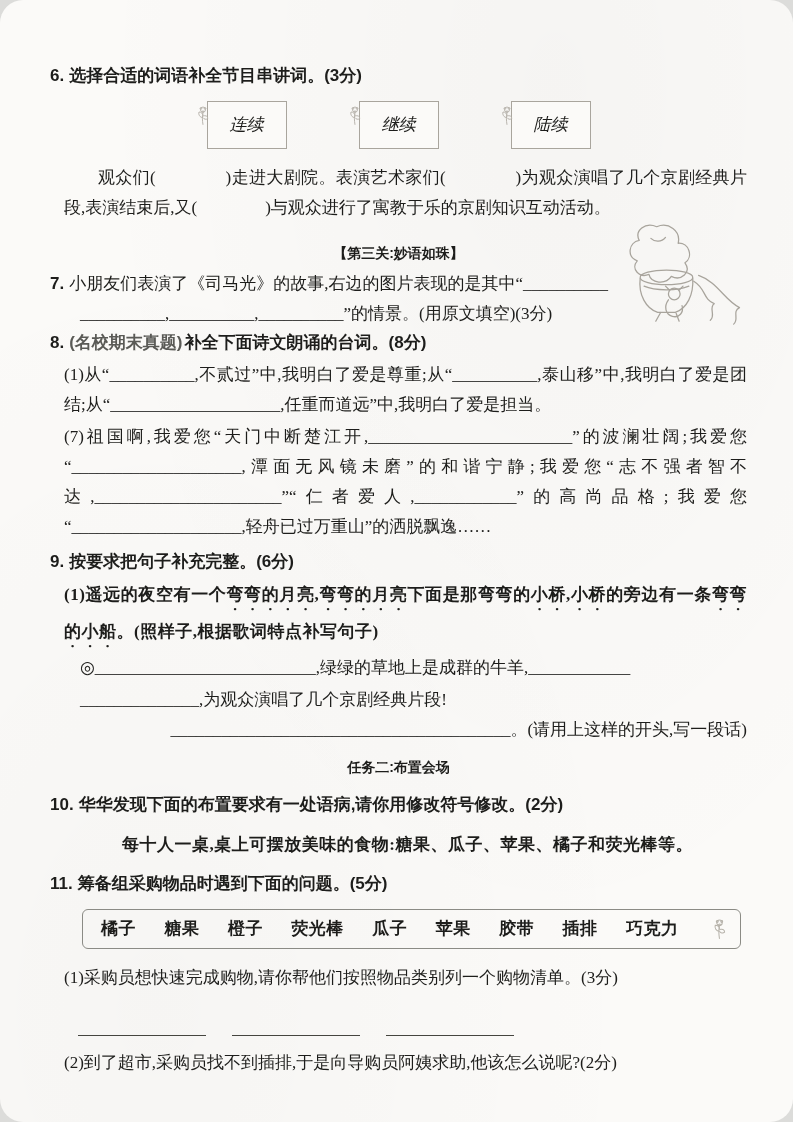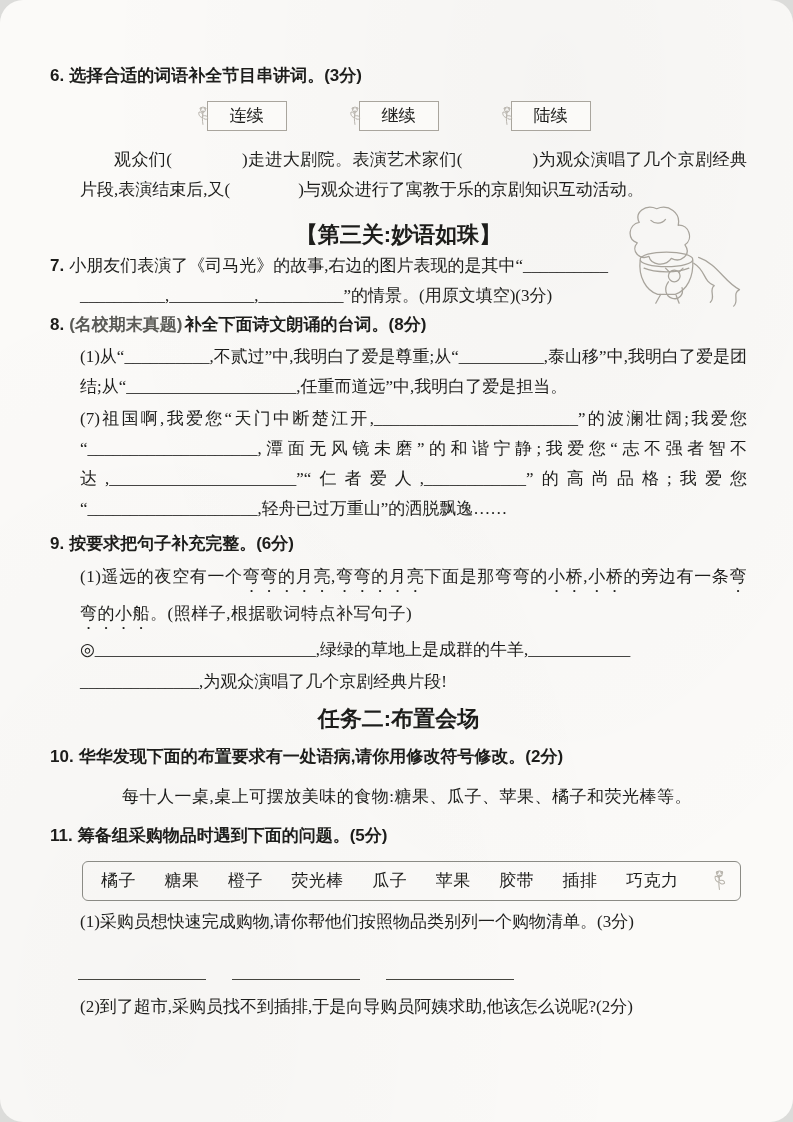--- a/index.html
+++ b/index.html
@@ -21,62 +21,63 @@
   }
   .stem {
     margin:0;
     font-family:"Liberation Sans","DejaVu Sans",sans-serif;
     font-weight:bold;
     font-size:17px;
     line-height:27px;
   }
   .qnum { margin-right:5px; }
   .tag-gray { color:#5a5a56; margin-right:2px; }
-  .body-text { margin:0 0 0 30px; line-height:30px; text-align:justify; }
+  .body-text { margin:0 0 0 14px; line-height:30px; text-align:justify; }
   .indent2 { text-indent:2em; }
   .sec-header {
     text-align:center;
     font-family:"Liberation Sans","DejaVu Sans",sans-serif;
     font-weight:bold;
-    font-size:22px;
+    font-size:14px;
     line-height:28px;
     margin:4px 0 2px;
   }
   
   .word-row { display:flex; justify-content:center; gap:72px; margin:10px 0 14px; }
   .word-box {
     position:relative;
     border:1px solid #a9a59d;
     background:#fbfaf8;
-    padding:3px 22px;
+    padding:12px 22px;
     font-size:17px;
     line-height:22px;
+    font-style:italic;
   }
   .word-box .flower { position:absolute; left:-13px; top:3px; }
   
   .q7wrap { position:relative; margin-top:6px; }
   .q7wrap .illu { position:absolute; right:-6px; top:-18px; }
   .q7-text { width:588px; margin:0; line-height:30px; text-align:justify; }
   .q7-line2 { margin-left:30px; }
   
   .em-dot {
     -webkit-text-emphasis:filled dot;
     -webkit-text-emphasis-position:under left;
     text-emphasis:filled dot;
     text-emphasis-position:under left;
   }
   .q9-item { line-height:36px; }
   .fill-line { margin:2px 0 0 30px; line-height:30px; }
-  .kai { letter-spacing:0.5px; }
+  .kai { letter-spacing:0.5px;font-weight:bold; }
   .quote-line { margin:10px 0 10px 72px; line-height:30px; }
   
   .item-box {
-    display:flex; justify-content:space-between; align-items:flex-start;
+    display:flex; justify-content:space-between; align-items:flex-end;
     border:1.5px solid #8b8b85; border-radius:6px;
-    margin:12px 6px 6px 32px;
+    margin:12px 6px 14px 32px;
     padding:7px 12px 7px 18px;
     line-height:24px;
   }
   .item-box .flower { flex:0 0 auto; margin-left:4px; }
   
   .blank-row { display:flex; gap:26px; margin:30px 0 12px 28px; }
   .blank-seg { width:128px; height:12px; border-bottom:1.5px solid #45453f; }
   .mb2 { margin-bottom:2px; } .mb4 { margin-bottom:4px; } .mb6 { margin-bottom:6px; }
   .mt4 { } .mt8 { margin-top:8px; }
 </style>
@@ -156,20 +157,21 @@
   </div>
 
   <p class="stem mt4 mb4"><span class="qnum">8.</span><span class="tag-gray">(名校期末真题)</span><span>补全下面诗文朗诵的台词。(8分)</span></p>
   <p class="body-text mb2">(1)从“__________,不贰过”中,我明白了爱是尊重;从“__________,泰山移”中,我明白了爱是团结;从“____________________,任重而道远”中,我明白了爱是担当。</p>
   <p class="body-text mb6">(7)祖国啊,我爱您“天门中断楚江开,________________________”的波澜壮阔;我爱您“____________________,潭面无风镜未磨”的和谐宁静;我爱您“志不强者智不达,______________________”“仁者爱人,____________”的高尚品格;我爱您“____________________,轻舟已过万重山”的洒脱飘逸……</p>
 
   <p class="stem mt4 mb2"><span class="qnum">9.</span><span>按要求把句子补充完整。(6分)</span></p>
   <p class="body-text q9-item kai"><span>(1)遥远的夜空有一个</span><span class="em-dot">弯弯的月亮</span><span>,</span><span class="em-dot">弯弯的月亮</span><span>下面是那弯弯的</span><span class="em-dot">小桥</span><span>,</span><span class="em-dot">小桥</span><span>的旁边有一条</span><span class="em-dot">弯弯的小船</span><span>。(照样子,根据歌词特点补写句子)</span></p>
   <p class="fill-line">◎__________________________,绿绿的草地上是成群的牛羊,____________</p>
   <p class="fill-line">______________,为观众演唱了几个京剧经典片段!</p>
+  <p class="body-text" style="text-align:right;">________________________________________。(请用上这样的开头,写一段话)</p>
 
   <div class="sec-header mt8">任务二:布置会场</div>
 
   <p class="stem mt8 mb2"><span class="qnum">10.</span><span>华华发现下面的布置要求有一处语病,请你用修改符号修改。(2分)</span></p>
   <p class="quote-line kai">每十人一桌,桌上可摆放美味的食物:糖果、瓜子、苹果、橘子和荧光棒等。</p>
 
   <p class="stem mt4"><span class="qnum">11.</span><span>筹备组采购物品时遇到下面的问题。(5分)</span></p>
 
   <div class="item-box kai">
     <span>橘子</span>

